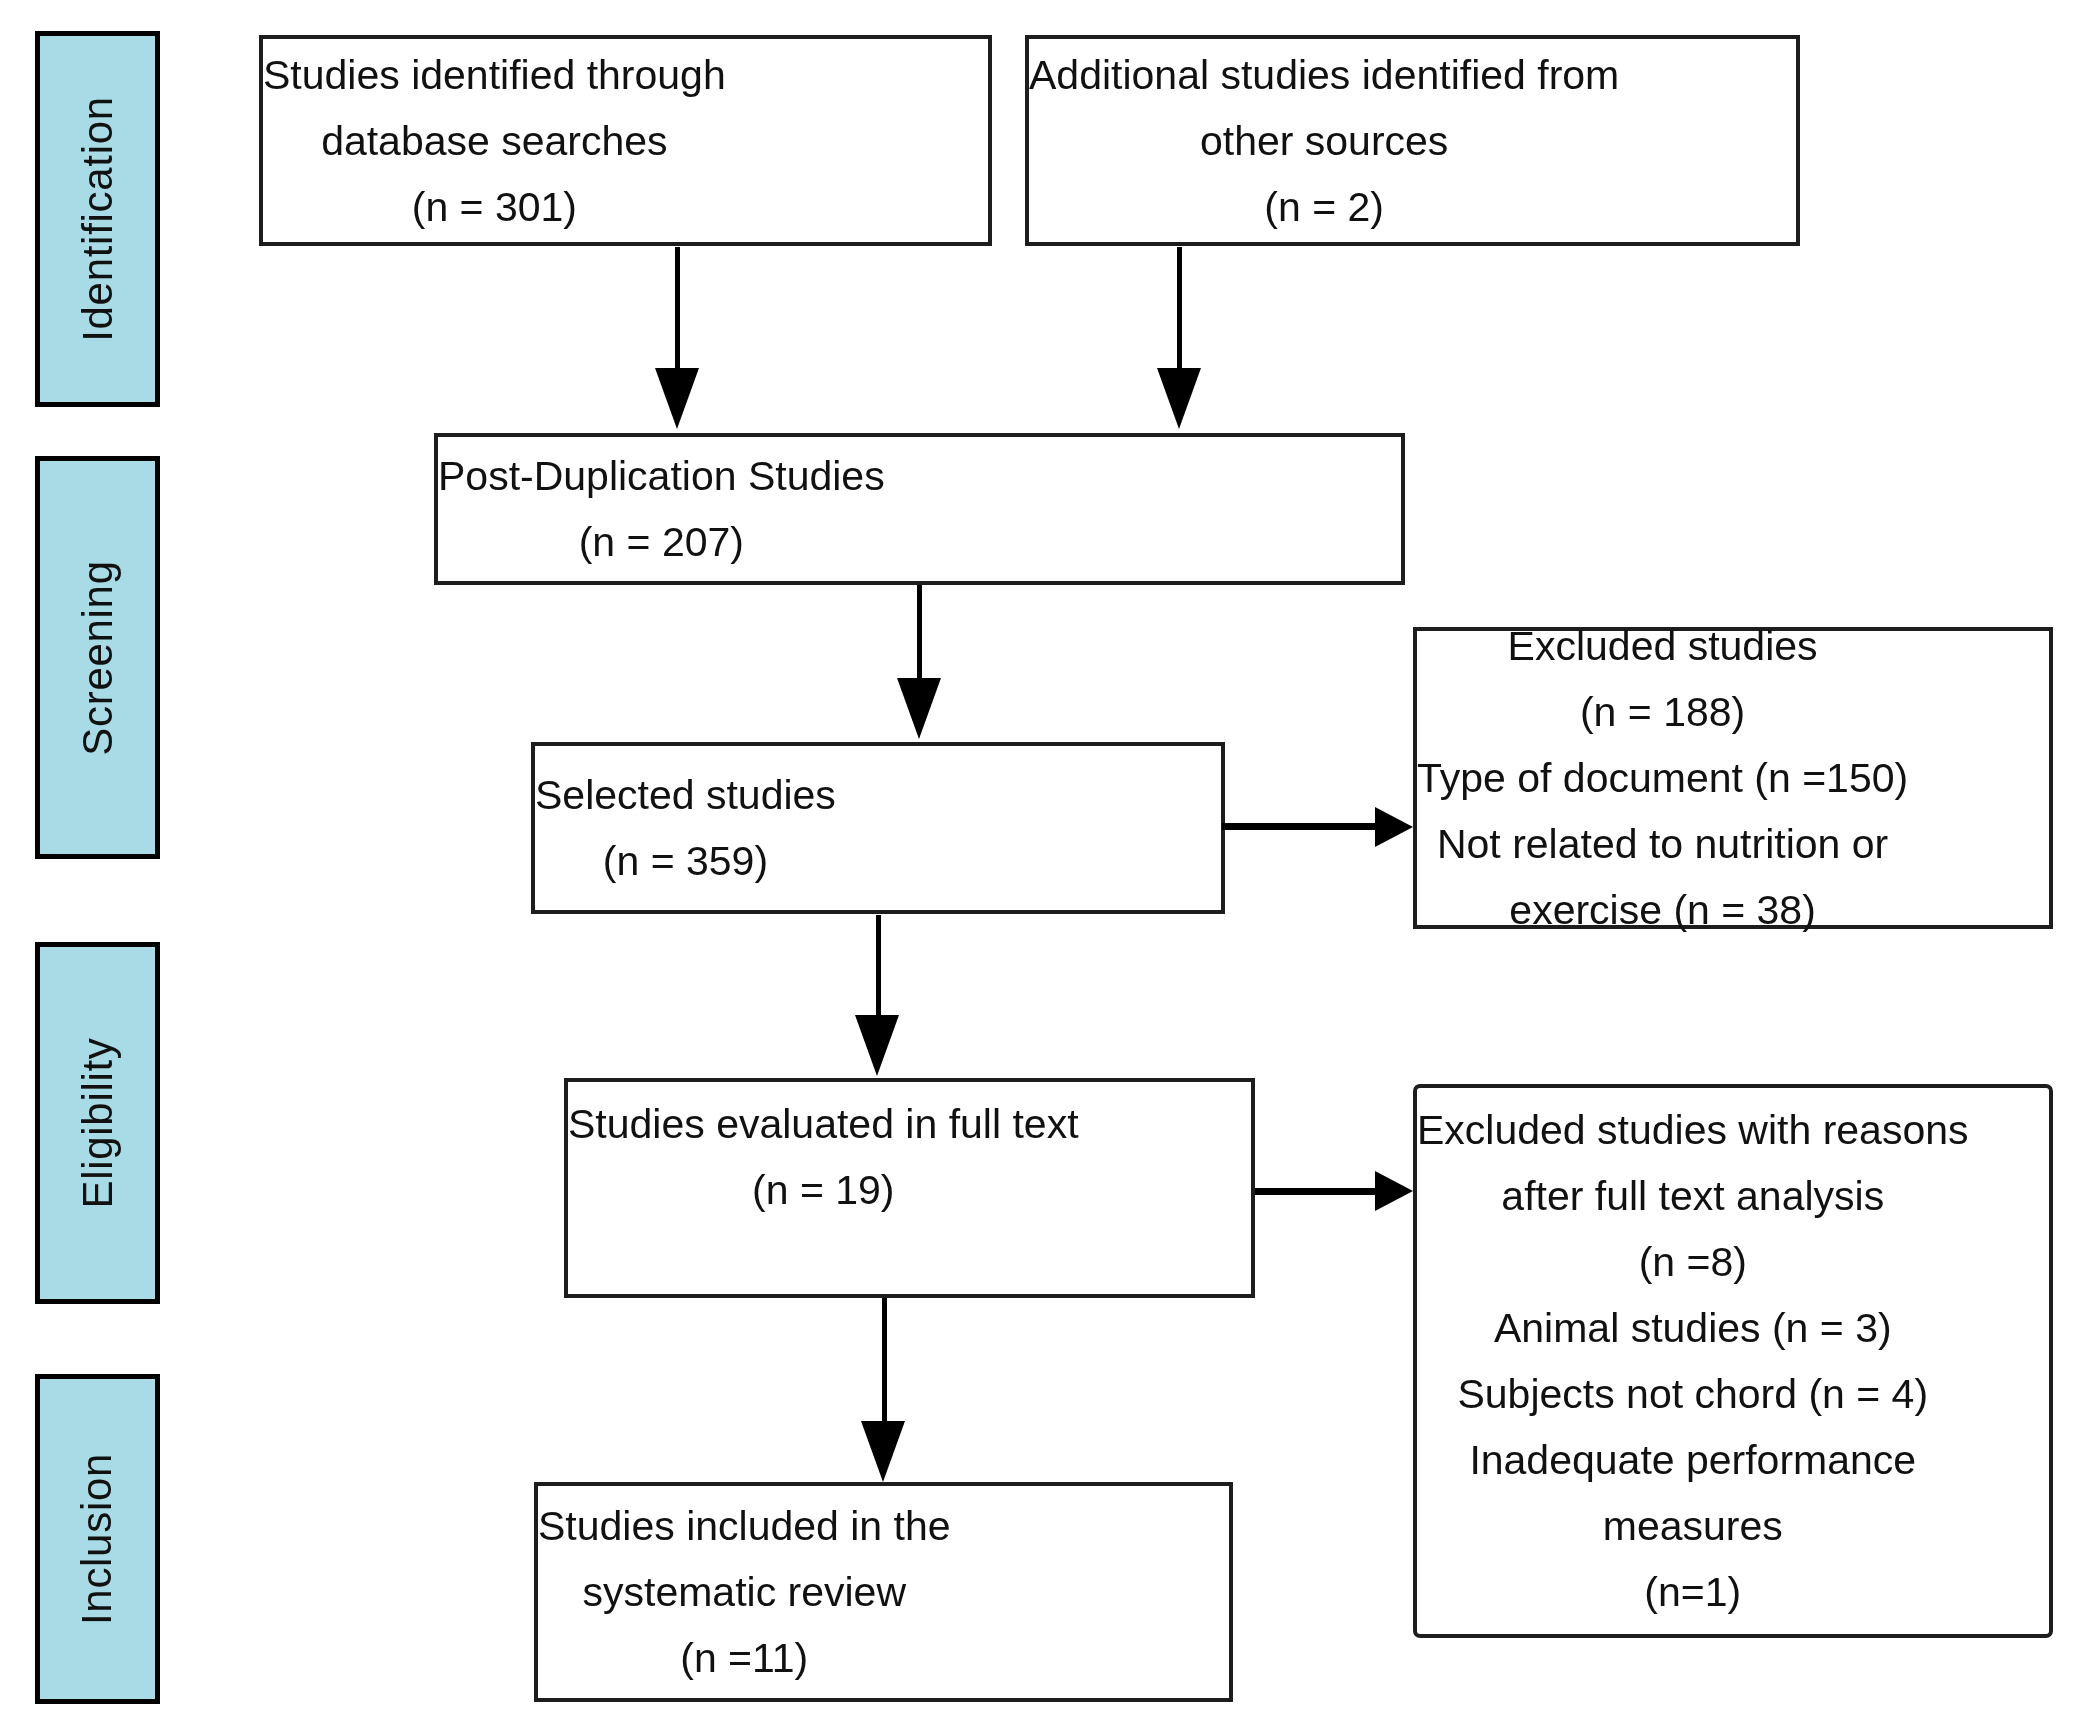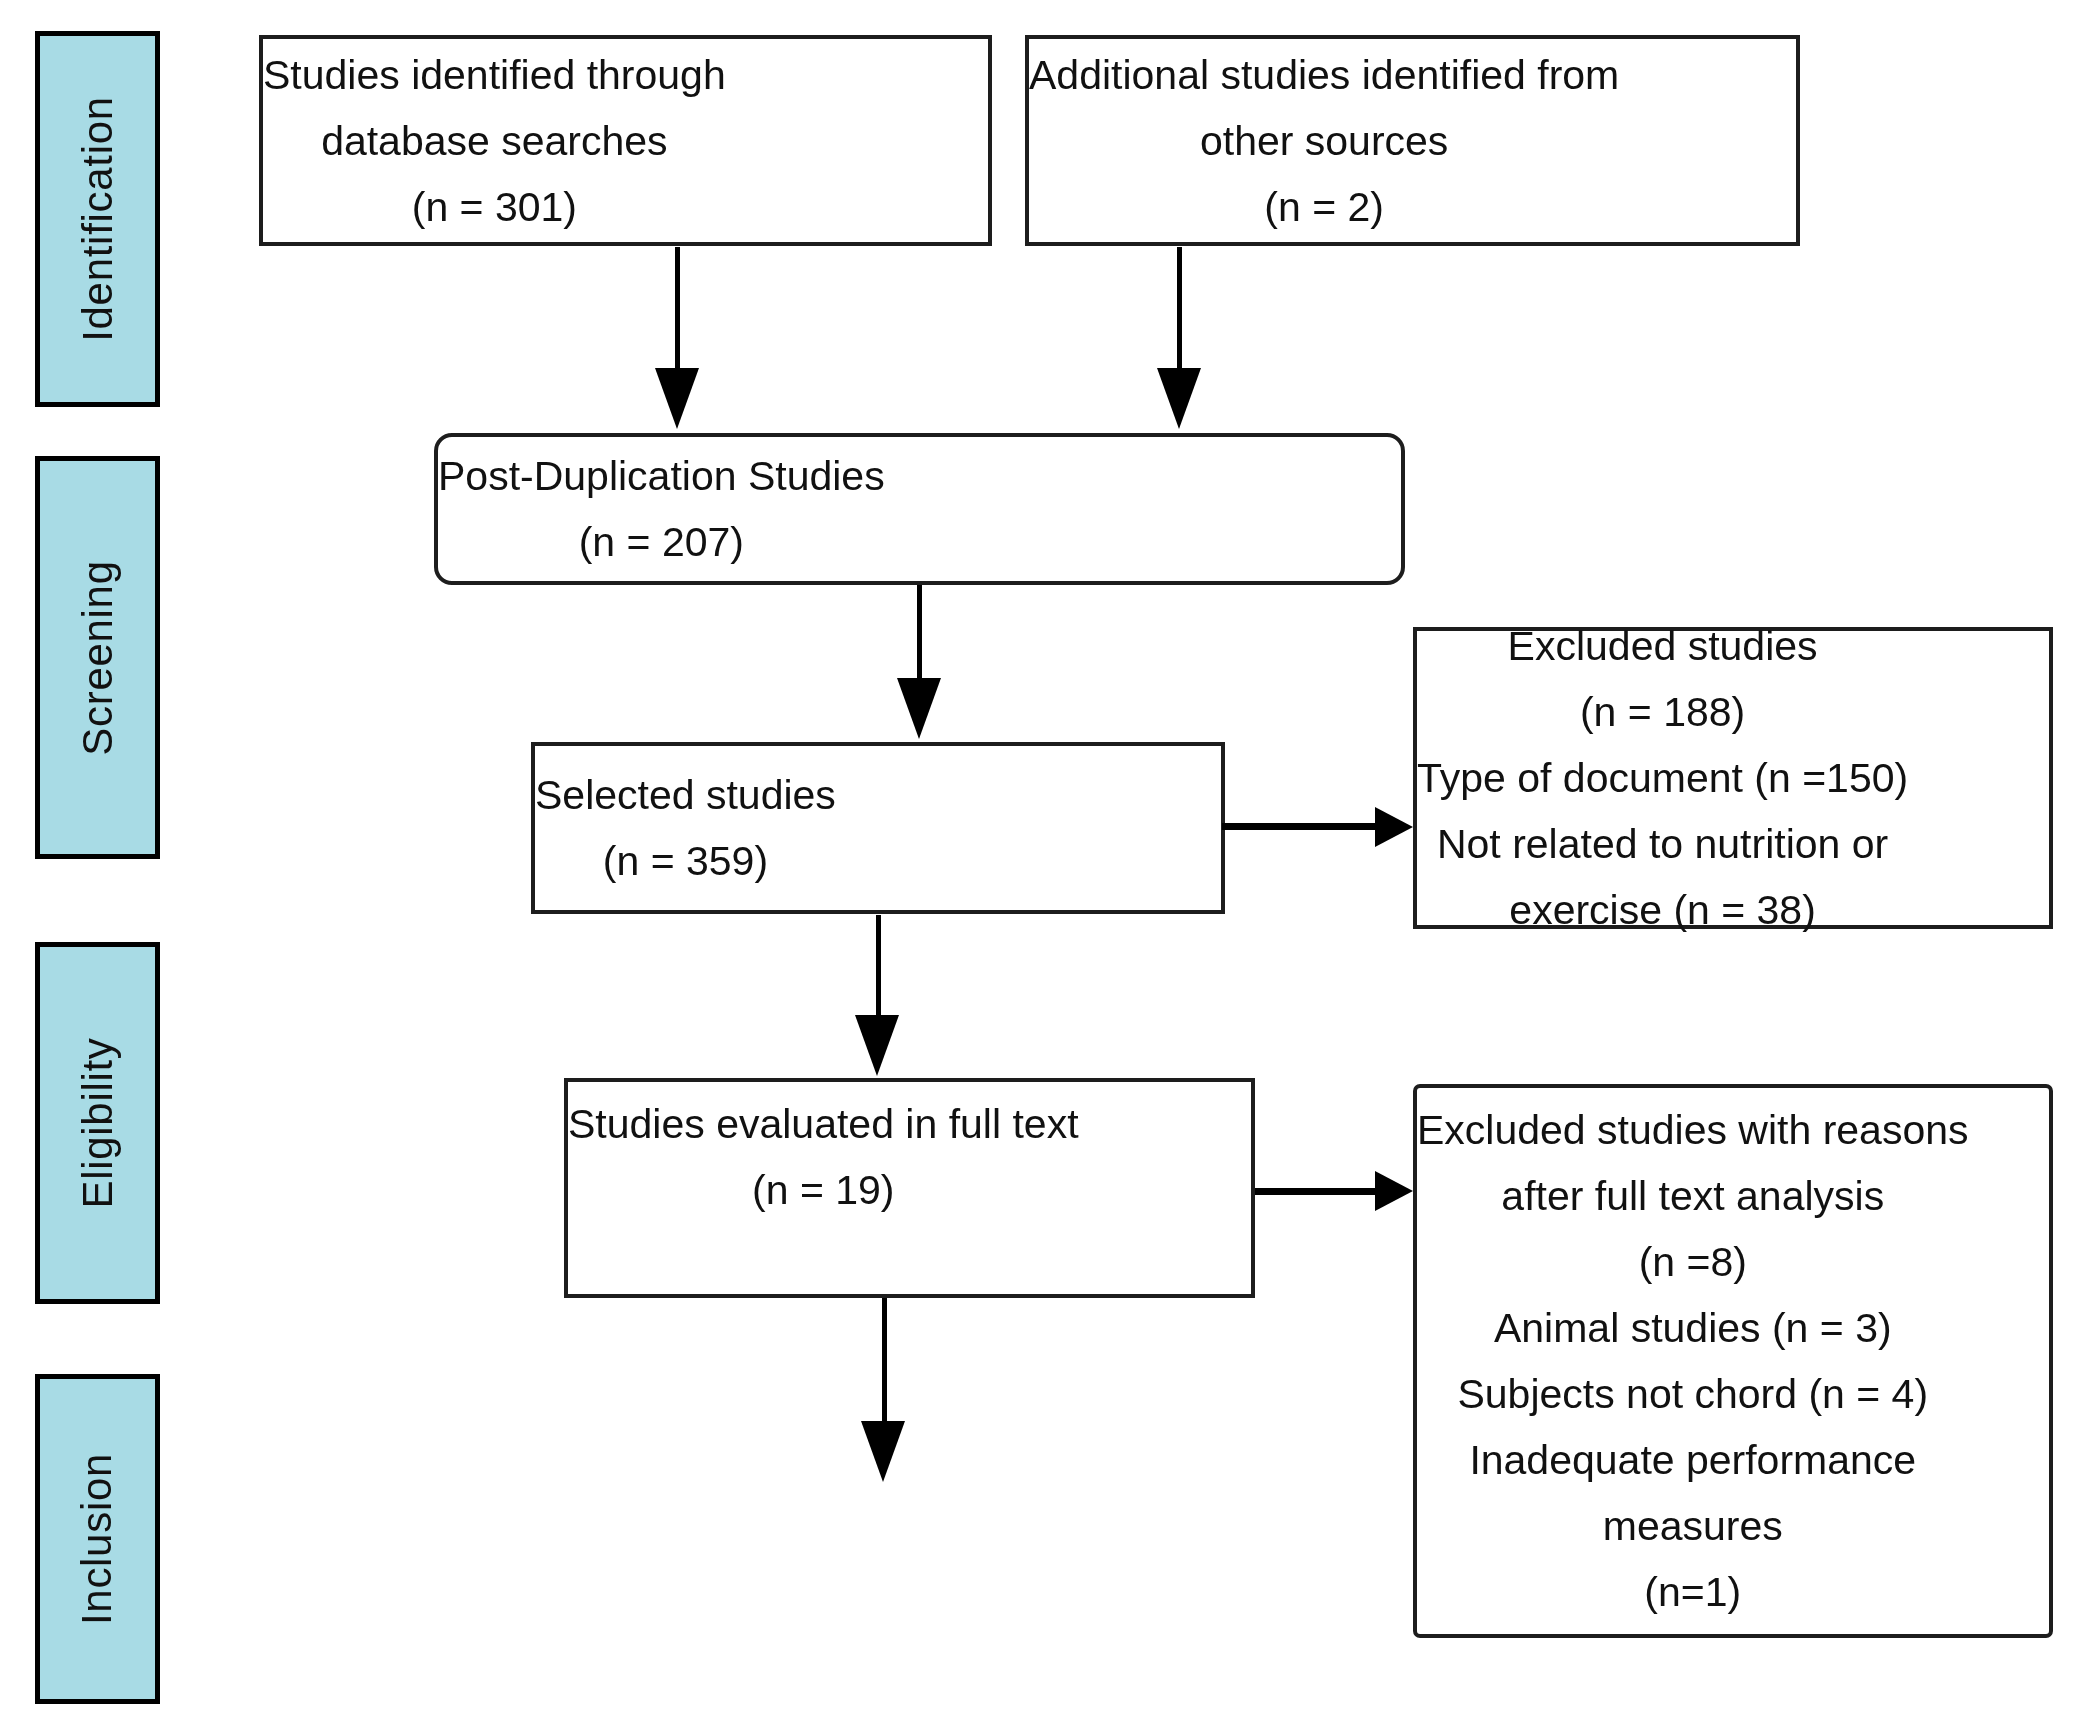--- a/index.html
+++ b/index.html
@@ -84,21 +84,21 @@
 database searches
 (n = 301)</span>
   </div>
 
   <div class="node" style="left:1025px; top:35px; width:775px; height:211px;">
     <span class="node-text">Additional studies identified from
 other sources
 (n = 2)</span>
   </div>
 
-  <div class="node" style="left:434px; top:433px; width:971px; height:152px;border-radius:18px;">
+  <div class="node" style="left:434px; top:433px; width:971px; height:152px;">
     <span class="node-text">Post-Duplication Studies
 (n = 207)</span>
   </div>
 
   <div class="node" style="left:531px; top:742px; width:694px; height:172px;">
     <span class="node-text">Selected studies
 (n = 359)</span>
   </div>
 
   <div class="node" style="left:1413px; top:627px; width:640px; height:302px;">
@@ -118,20 +118,25 @@
     <span class="node-text">Excluded studies with reasons
 after full text analysis
 (n =8)
 Animal studies (n = 3)
 Subjects not chord (n = 4)
 Inadequate performance
 measures
 (n=1)</span>
   </div>
 
+  <div class="node" style="left:534px; top:1482px; width:699px; height:220px;">
+    <span class="node-text">Studies included in the
+systematic review
+(n =11)</span>
+  </div>
 
   <div class="vline" style="left:675px; top:247px; height:123px;"></div>
   <div class="head-down" style="left:655px; top:368px;"></div>
 
   <div class="vline" style="left:1177px; top:247px; height:123px;"></div>
   <div class="head-down" style="left:1157px; top:368px;"></div>
 
   <div class="vline" style="left:917px; top:585px; height:95px;"></div>
   <div class="head-down" style="left:897px; top:678px;"></div>
 

